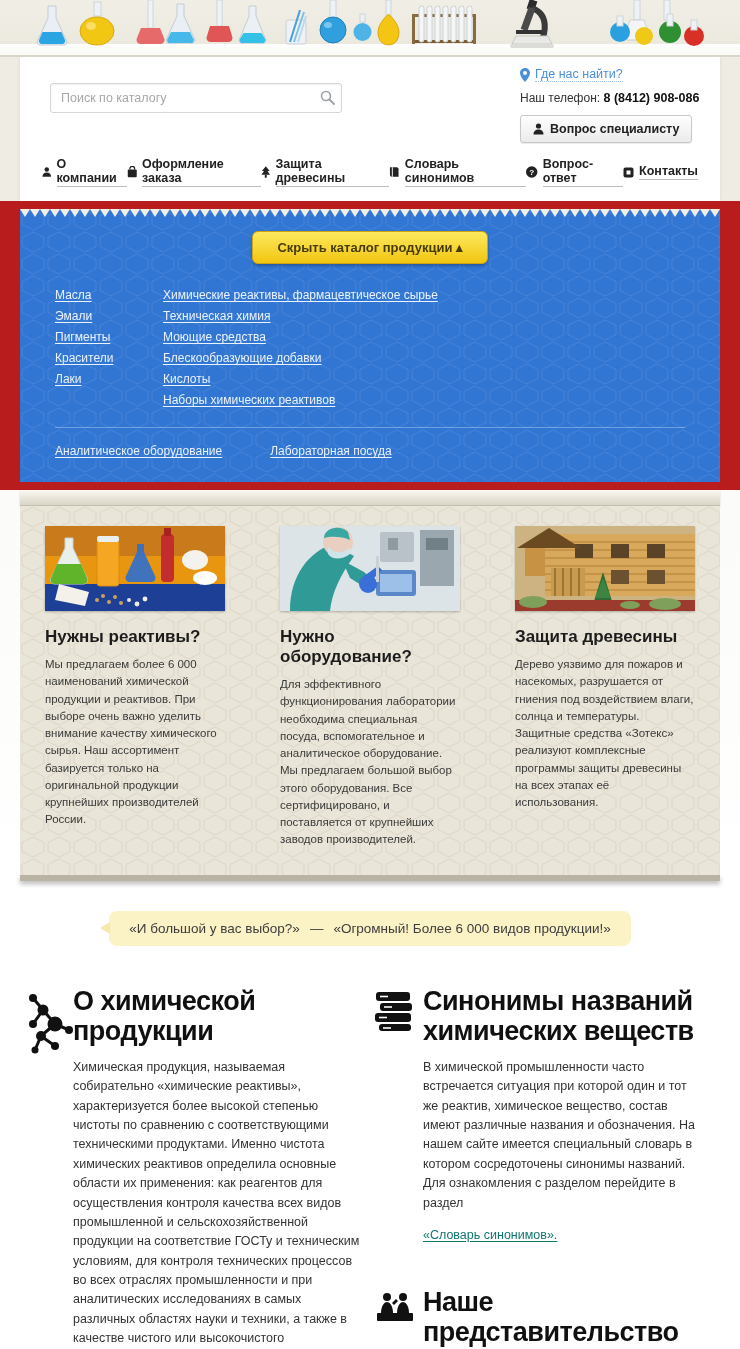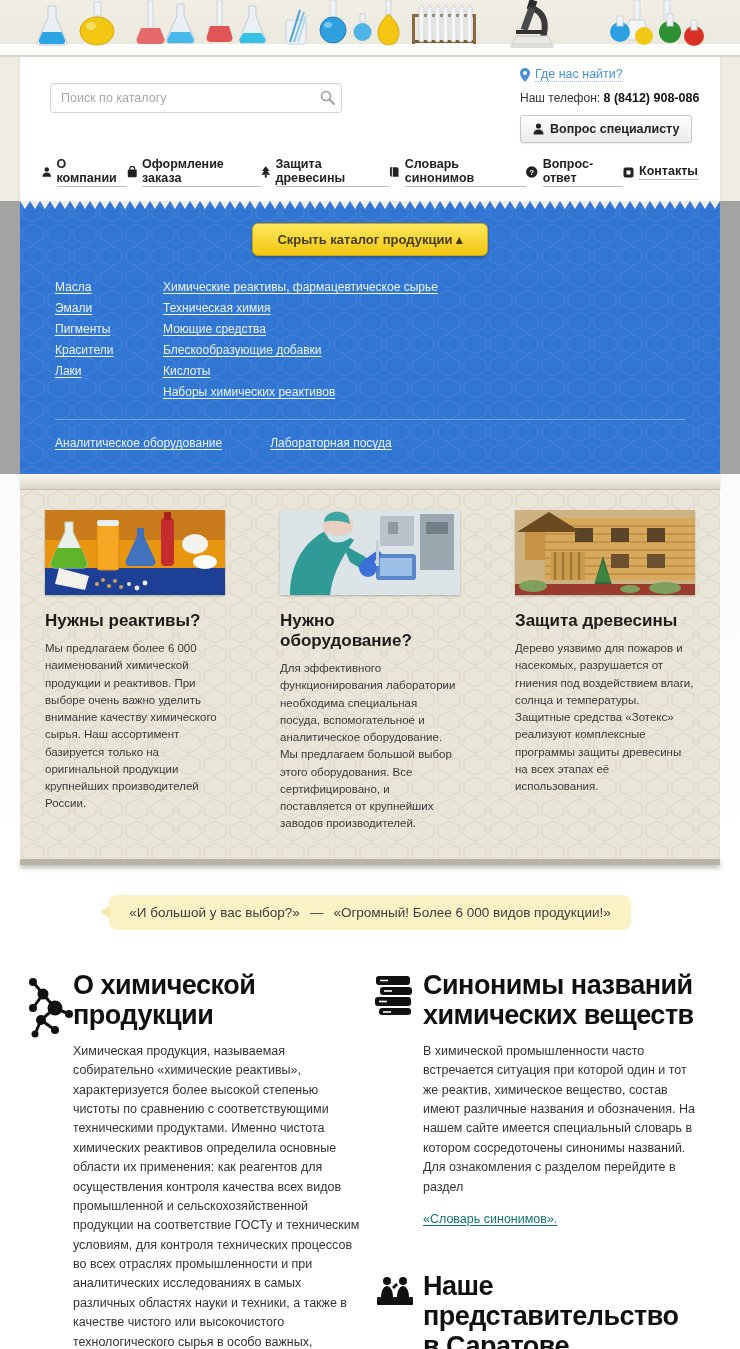--- a/index.html
+++ b/index.html
@@ -22,27 +22,27 @@
   .search-btn { position:absolute; right:7px; top:7px; background:none; border:none; cursor:pointer; }
   .header-right { margin-left:auto; width:180px; display:flex; flex-direction:column; align-items:flex-start; }
   .find-us { display:flex; align-items:center; gap:5px; font-size:12.5px; color:#4a90d9; text-decoration:none; }
   .find-us span { border-bottom:1px dotted #9cc0e8; }
   .phone-line { margin-top:9px; font-size:12px; color:#333; white-space:nowrap; }
   .phone-line b { font-size:12.5px; color:#111; }
   .specialist-btn { margin-top:10px; display:flex; align-items:center; gap:6px;
       background:linear-gradient(#fefefe,#ebebeb); border:1px solid #c8c8c8; border-radius:3px;
       padding:6px 12px; font-size:12.5px; font-weight:bold; color:#222; cursor:pointer;
       box-shadow:0 1px 1px rgba(0,0,0,.08); font-family:"Liberation Sans",sans-serif; }
-  .nav-row { display:flex; margin-top:14px; padding:0 2px; justify-content:flex-end; }
+  .nav-row { display:flex; margin-top:14px; padding:0 2px; justify-content:flex-start; }
   .nav-item { display:flex; align-items:center; gap:5px; text-decoration:none; color:#222;
       font-size:12.5px; font-weight:bold; }
   .nav-item span.lbl { border-bottom:1px solid #bdbdbd; padding-bottom:1px; }
 
   
-  .catalog-wrap { background:#a3a3a3; padding:0 20px; }
+  .catalog-wrap { background:#b91c1c; padding:8px 20px; }
   .catalog { position:relative; background:#3276d3; overflow:hidden; }
   .hex-bg { position:absolute; left:0; top:0; width:100%; height:100%; }
   .catalog-inner { position:relative; z-index:1; padding:22px 35px 20px 35px; }
   .toggle-row { text-align:center; }
   .toggle-btn { background:linear-gradient(#fde95e,#f2c511); border:1px solid #cfa40c; border-radius:6px;
       padding:8px 24px; font-size:13px; font-weight:bold; color:#463c05; cursor:pointer;
       box-shadow:0 2px 3px rgba(0,0,0,.25); font-family:"Liberation Sans",sans-serif; }
   .cat-cols { display:flex; margin-top:24px; }
   .cat-col { display:flex; flex-direction:column; gap:7px; }
   .cat-col.c1 { width:108px; }

